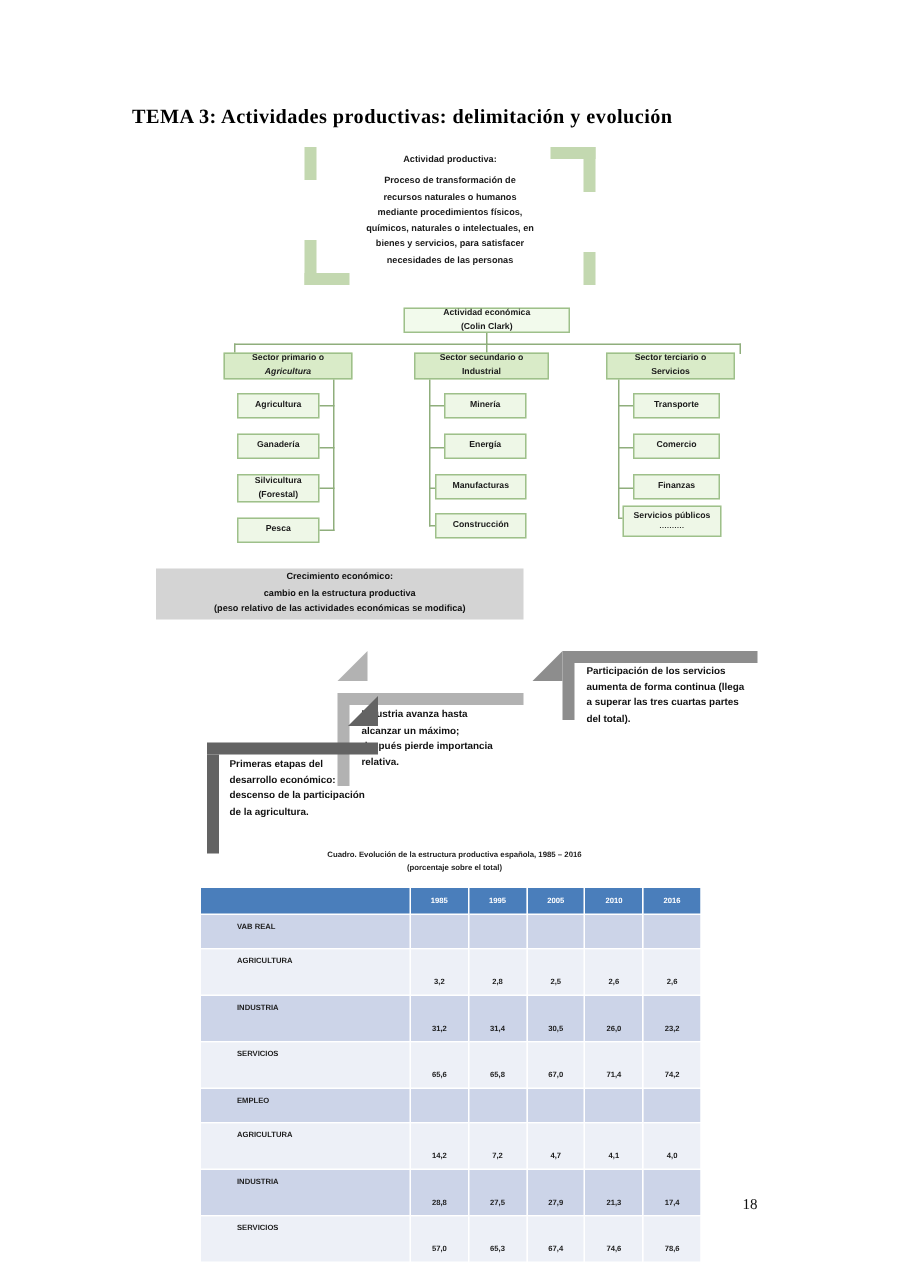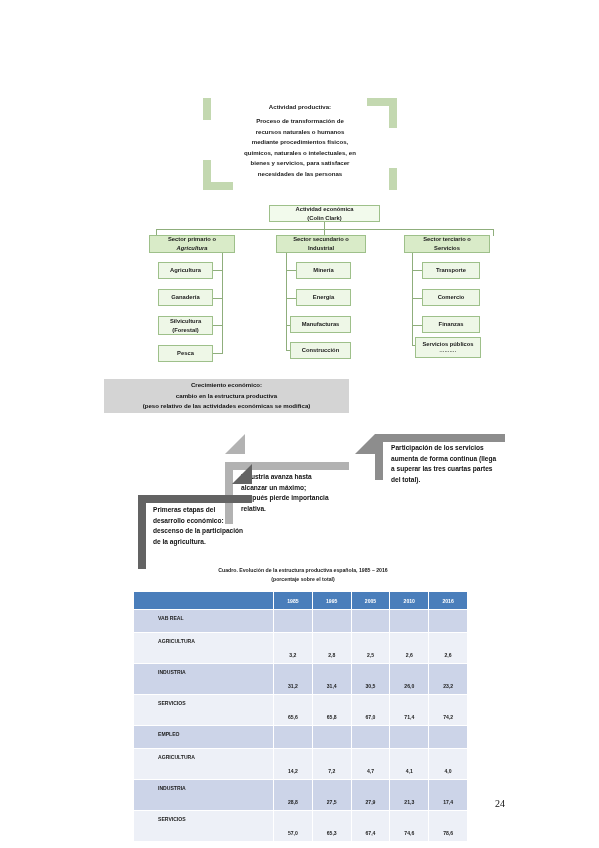--- a/index.html
+++ b/index.html
@@ -200,20 +200,21 @@
     font-family: "Liberation Serif", serif;
     font-size: 10px;
     color: #111;
   }
 </style>
 </head>
 <body>
 
 <div class="page">
 
+  <div class="doc-title">TEMA 3: Actividades productivas: delimitación y evolución</div>
 
   <div class="def-block">
     <div class="br br-tl-v"></div>
     <div class="br br-bl-v"></div>
     <div class="br br-bl-h"></div>
     <div class="br br-tr-v"></div>
     <div class="br br-tr-h"></div>
     <div class="br br-br-v"></div>
     <div class="def-text">
       <span class="def-head">Actividad productiva:</span>
@@ -441,15 +442,15 @@
         <td class="lbl">SERVICIOS</td>
         <td class="num">57,0</td>
         <td class="num">65,3</td>
         <td class="num">67,4</td>
         <td class="num">74,6</td>
         <td class="num">78,6</td>
       </tr>
     </tbody>
   </table>
 
-  <div class="page-num">24</div>
+  <div class="page-num">18</div>
 
 </div>
 
 </body></html>

